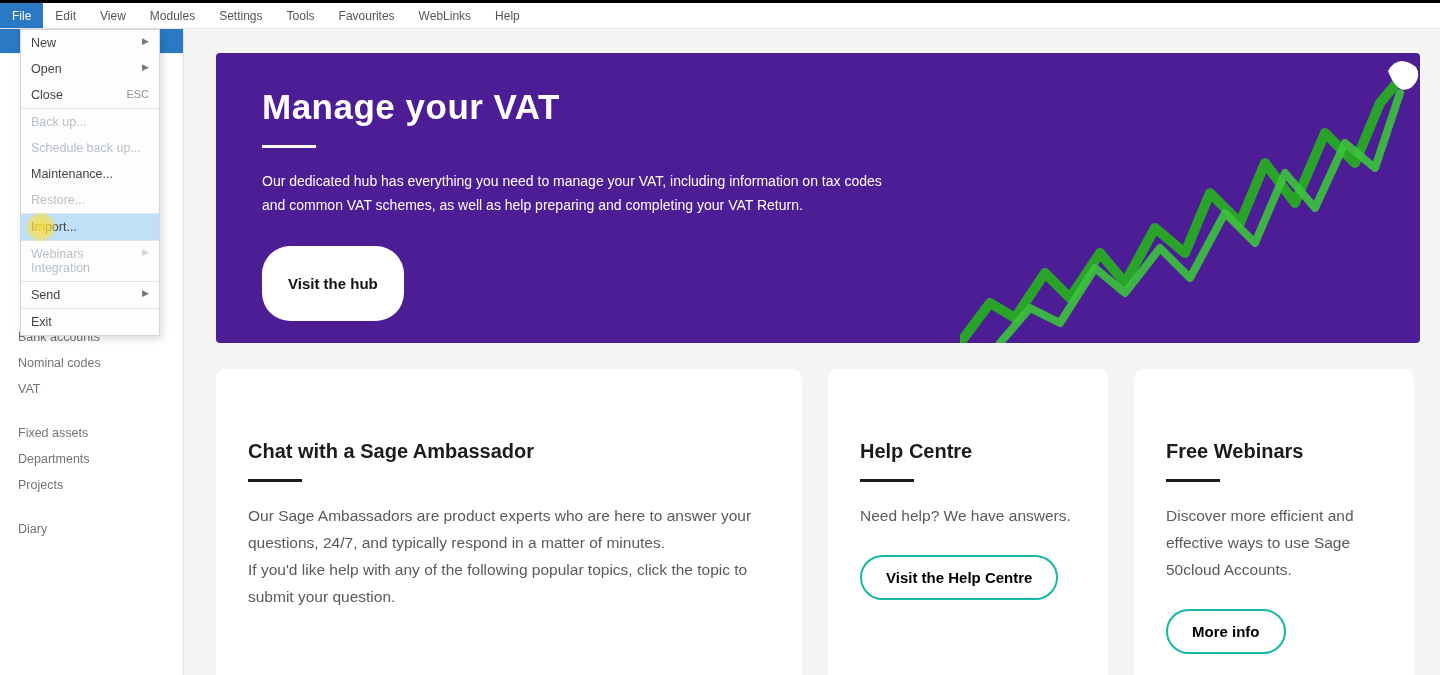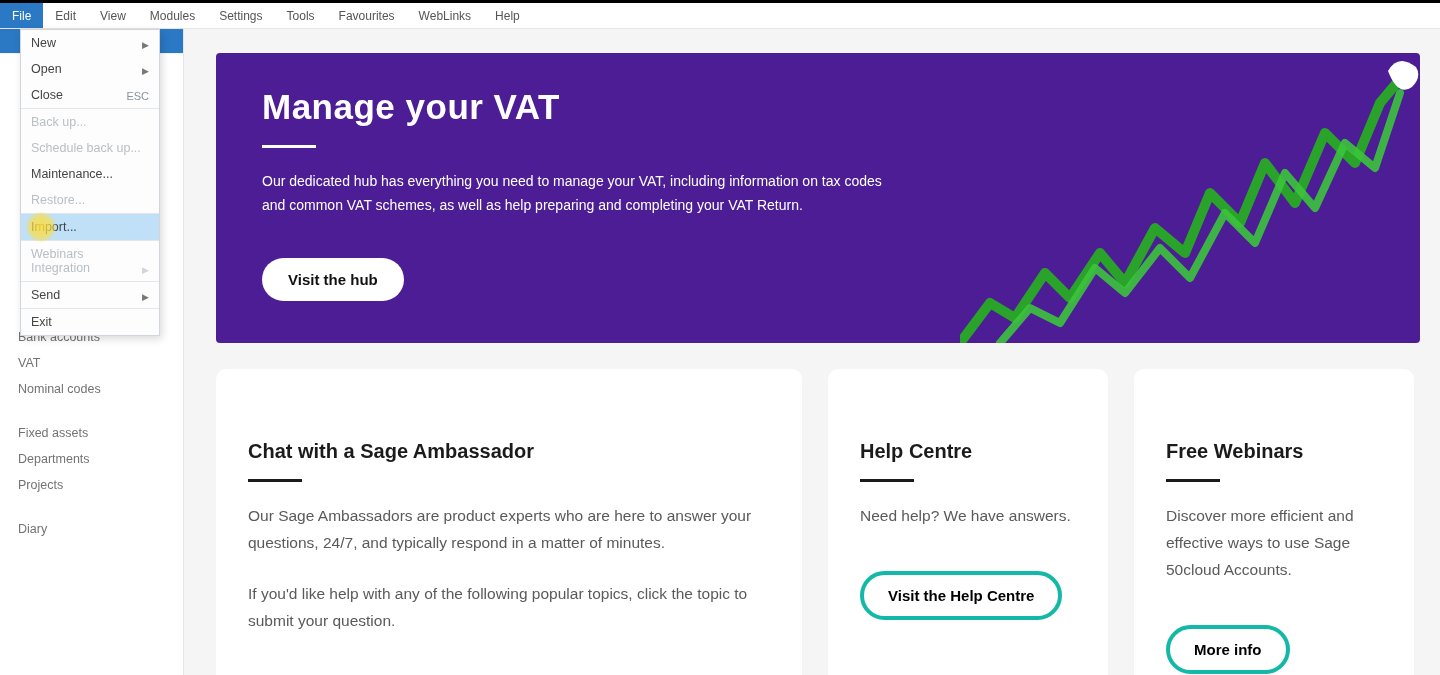--- a/index.html
+++ b/index.html
@@ -81,22 +81,22 @@
   font-size: 14px;
   line-height: 1.7;
   max-width: 640px;
 }
 .hero-btn {
   display: inline-block;
   background: #fff;
   color: #111;
   font-weight: 700;
   border-radius: 28px;
-  padding: 13px 26px;
-  margin-top: 40px;
+  padding: 29px 26px;
+  margin-top: 28px;
   font-size: 15px;
   border: none;
   cursor: pointer;
 }
 .hero svg.chart {
   position: absolute;
   right: 0;
   bottom: 0;
   width: 460px;
   height: 290px;
@@ -120,48 +120,48 @@
   margin-top: 41px;
 }
 .card .underline {
   width: 54px; height: 3px; background: #1b1b1b; margin: 16px 0 20px 0;
 }
 .card p {
   font-size: 15.5px;
   line-height: 1.75;
   color: #5a5a5a;
 }
-.card p + p { margin-top: 24px; }
+.card p + p { }
 .card-btn {
   display: inline-block;
-  border: 4px solid #14b8a6;
+  border: 2px solid #14b8a6;
   border-radius: 28px;
   padding: 12px 24px;
   font-weight: 700;
   font-size: 15px;
   background: transparent;
-  margin-top: 42px;
+  margin-top: 26px;
   cursor: pointer;
 }
 
 .dropdown {
   position: absolute;
   left: 20px;
   top: 29px;
   width: 140px;
   background: #fdfdfd;
   border: 1px solid #d0d6db;
   box-shadow: 2px 3px 8px rgba(0,0,0,.15);
   font-size: 12.5px;
   z-index: 10;
 }
 .dropdown .dd-item {
   display: flex;
   justify-content: space-between;
-  align-items: flex-end;
+  align-items: flex-start;
   padding: 6px 10px;
   color: #444;
   cursor: pointer;
 }
 .dropdown .dd-item.disabled { color: #b8bfc5; }
 .dropdown .dd-item .arrow { font-size: 9px; color: #777; }
 .dropdown .dd-item.disabled .arrow { color: #cfd5da; }
 .dropdown .dd-sep { height: 1px; background: #e2e6ea; margin: 0; }
 .dropdown .dd-item.hovered {
   background: #bfe0f7;
@@ -194,22 +194,22 @@
     <div class="menu-item">WebLinks</div>
     <div class="menu-item">Help</div>
   </div>
 
 <div class="main">
   <div class="sidebar">
     <div class="slot accent"></div>
     <div style="height:270px"></div>
     <div id="sg1">
         <div class="sidebar-item">Bank accounts</div>
+        <div class="sidebar-item">Nominal codes</div>
         <div class="sidebar-item">VAT</div>
-        <div class="sidebar-item">Nominal codes</div>
       </div>
     <div class="sidebar-group-gap"></div>
     <div id="sg2">
         <div class="sidebar-item">Fixed assets</div>
         <div class="sidebar-item">Departments</div>
         <div class="sidebar-item">Projects</div>
       </div>
     <div class="sidebar-group-gap"></div>
     <div id="sg3">
         <div class="sidebar-item">Diary</div>

